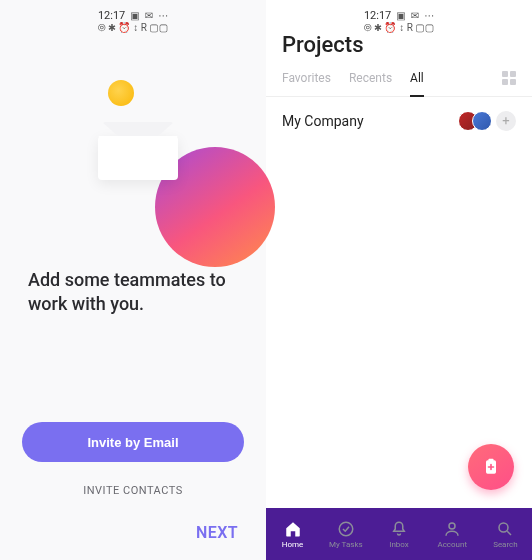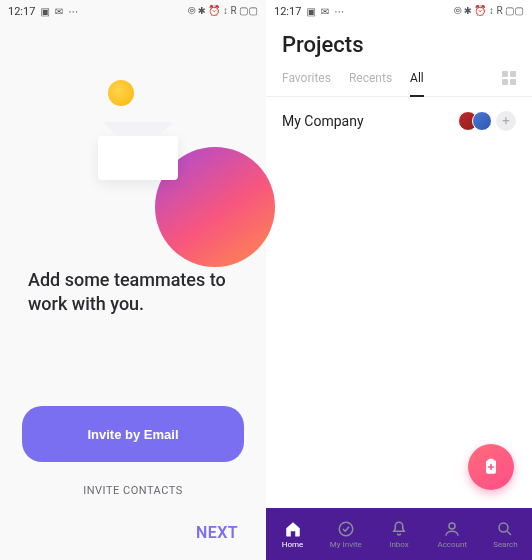--- a/index.html
+++ b/index.html
@@ -20,23 +20,24 @@
   }
   .screen-left { background: #f9f9fa; }
   .screen-right { background: #ffffff; }
 
   
   .statusbar {
     height: 22px;
     display: flex;
     align-items: center;
     justify-content: space-between;
-    padding: 0 8px;
+    padding: 9px 8px;
     font-size: 11px;
     color: #333;
+    flex-direction: column;
   }
   .sb-left, .sb-right { display: flex; align-items: center; gap: 5px; }
   .sb-icon { font-size: 10px; color: #555; }
 
   
   .illustration {
     position: relative;
     height: 200px;
     margin-top: 30px;
   }
@@ -96,21 +97,21 @@
     padding: 0 28px;
     margin-top: 16px;
   }
 
   .left-bottom {
     margin-top: auto;
     padding: 0 22px 18px;
   }
   .primary-btn {
     width: 100%;
-    height: 56px;
+    height: 40px;
     border-radius: 20px;
     background: #7a6ff0;
     color: #fff;
     font-size: 13px;
     font-weight: 600;
     display: flex;
     align-items: center;
     justify-content: center;
     border: none;
     cursor: pointer;
@@ -326,21 +327,21 @@
       <svg viewBox="0 0 24 24">
           <path d="M3 11l9-8 9 8v10a1 1 0 0 1-1 1h-5v-7h-6v7H4a1 1 0 0 1-1-1z" fill="#fff"></path>
         </svg>
       <span class="tabbar-label">Home</span>
     </div>
     <div class="tabbar-item">
       <svg viewBox="0 0 24 24">
           <circle cx="12" cy="12" r="9" fill="none" stroke="#8b8d99" stroke-width="2"></circle>
           <path d="M8 12l3 3 5-6" fill="none" stroke="#8b8d99" stroke-width="2"></path>
         </svg>
-      <span class="tabbar-label">My Invite</span>
+      <span class="tabbar-label">My Tasks</span>
     </div>
     <div class="tabbar-item">
       <svg viewBox="0 0 24 24">
           <path d="M12 3a5 5 0 0 0-5 5v4l-2 3h14l-2-3V8a5 5 0 0 0-5-5zM10 18a2 2 0 0 0 4 0" fill="none" stroke="#8b8d99" stroke-width="2"></path>
         </svg>
       <span class="tabbar-label">Inbox</span>
     </div>
     <div class="tabbar-item">
       <svg viewBox="0 0 24 24">
           <circle cx="12" cy="8" r="4" fill="none" stroke="#8b8d99" stroke-width="2"></circle>

